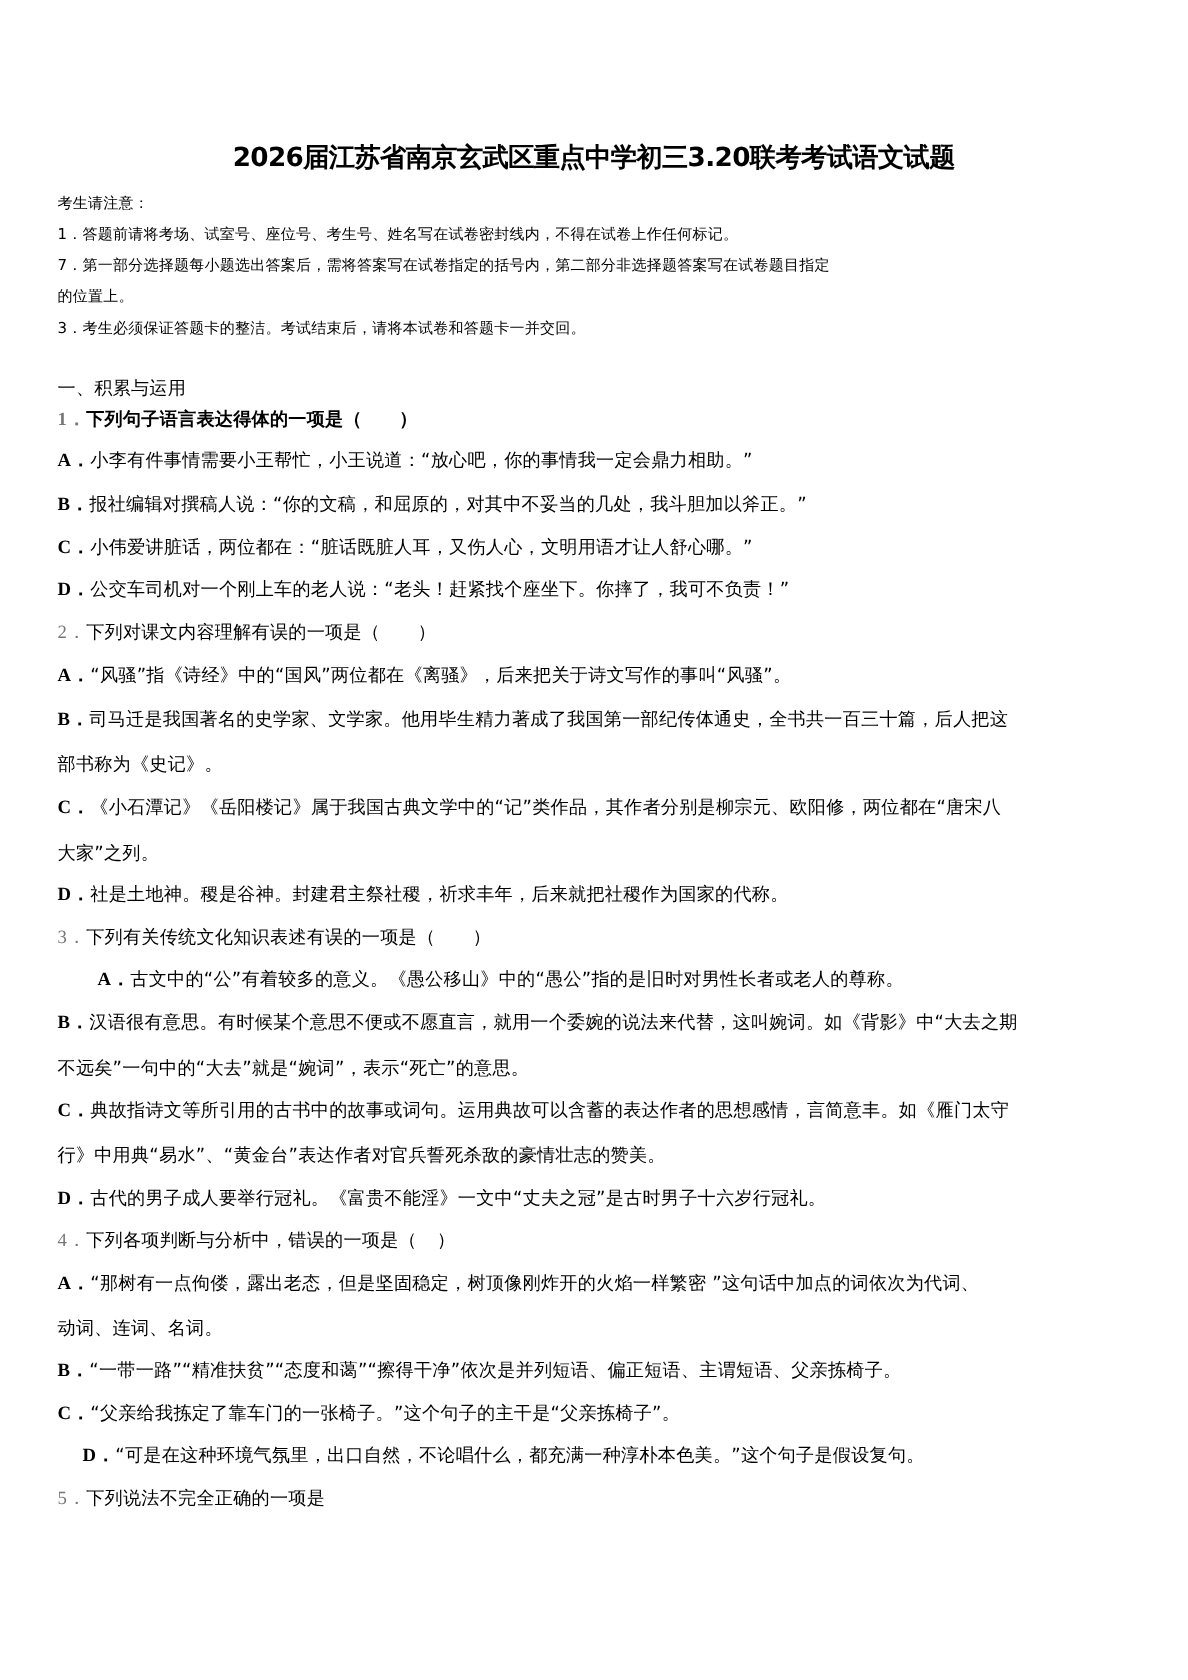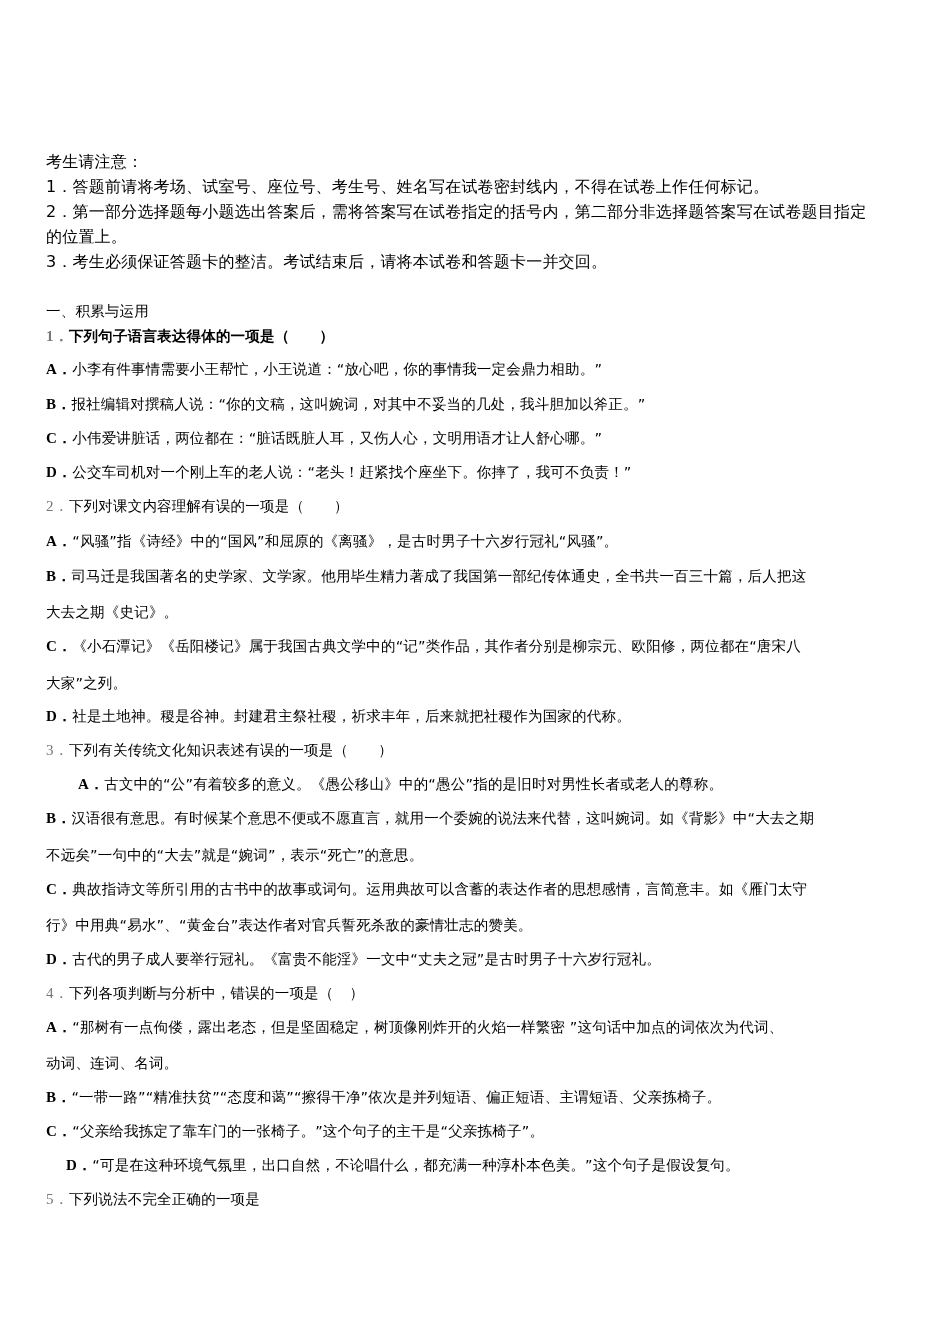--- a/index.html
+++ b/index.html
@@ -37,79 +37,80 @@
     }
     .line {
       position: absolute;
       left: 46px;
       font-size: 14.5px;
       line-height: 20px;
       white-space: nowrap;
       font-family: "DejaVu Sans", "Liberation Sans", sans-serif;
       letter-spacing: 0.2px;
     }
-    .notice { font-size: 16px; }
+    .notice { font-size: 12px; }
     .qnum {
       color: #777777;
       font-family: "Liberation Serif", "DejaVu Serif", serif;
       font-size: 15px;
     }
     .opt-letter {
       font-family: "Liberation Serif", "DejaVu Serif", serif;
       font-weight: bold;
       font-size: 15px;
     }
     .blank { display: inline-block; width: 30px; }
     .blank-sm { display: inline-block; width: 16px; }
   </style>
 </head>
 <body>
 
 <div class="page">
 
+  <div class="title">2026届江苏省南京玄武区重点中学初三3.20联考考试语文试题</div>
 
   <div>
     <div class="line notice" style="top:152px;">考生请注意：</div>
     <div class="line notice" style="top:177px;">1．答题前请将考场、试室号、座位号、考生号、姓名写在试卷密封线内，不得在试卷上作任何标记。</div>
-    <div class="line notice" style="top:202px;">2．第一部分选择题每小题选出答案后，需将答案写在试卷指定的括号内，第二部分非选择题答案写在试卷题目指定</div>
+    <div class="line notice" style="top:202px;">7．第一部分选择题每小题选出答案后，需将答案写在试卷指定的括号内，第二部分非选择题答案写在试卷题目指定</div>
     <div class="line notice" style="top:227px;">的位置上。</div>
     <div class="line notice" style="top:252px;">3．考生必须保证答题卡的整洁。考试结束后，请将本试卷和答题卡一并交回。</div>
   </div>
 
   <div class="line" style="top:301px;">一、积累与运用</div>
 
   <div>
     <div class="line" style="top:326px;font-weight:bold;">
       <span class="qnum">1．</span><span>下列句子语言表达得体的一项是（</span><span class="blank"></span><span>）</span>
     </div>
     <div class="line" style="top:359px;">
       <span class="opt-letter">A．</span><span>小李有件事情需要小王帮忙，小王说道：“放心吧，你的事情我一定会鼎力相助。”</span>
     </div>
     <div class="line" style="top:394px;">
-      <span class="opt-letter">B．</span><span>报社编辑对撰稿人说：“你的文稿，这叫婉词，对其中不妥当的几处，我斗胆加以斧正。”</span>
+      <span class="opt-letter">B．</span><span>报社编辑对撰稿人说：“你的文稿，和屈原的，对其中不妥当的几处，我斗胆加以斧正。”</span>
     </div>
     <div class="line" style="top:428px;">
       <span class="opt-letter">C．</span><span>小伟爱讲脏话，两位都在：“脏话既脏人耳，又伤人心，文明用语才让人舒心哪。”</span>
     </div>
     <div class="line" style="top:462px;">
       <span class="opt-letter">D．</span><span>公交车司机对一个刚上车的老人说：“老头！赶紧找个座坐下。你摔了，我可不负责！”</span>
     </div>
   </div>
 
   <div>
     <div class="line" style="top:496px;">
       <span class="qnum">2．</span><span>下列对课文内容理解有误的一项是（</span><span class="blank"></span><span>）</span>
     </div>
     <div class="line" style="top:531px;">
-      <span class="opt-letter">A．</span><span>“风骚”指《诗经》中的“国风”和屈原的《离骚》，是古时男子十六岁行冠礼“风骚”。</span>
+      <span class="opt-letter">A．</span><span>“风骚”指《诗经》中的“国风”两位都在《离骚》，后来把关于诗文写作的事叫“风骚”。</span>
     </div>
     <div class="line" style="top:566px;">
       <span class="opt-letter">B．</span><span>司马迁是我国著名的史学家、文学家。他用毕生精力著成了我国第一部纪传体通史，全书共一百三十篇，后人把这</span>
     </div>
-    <div class="line" style="top:602px;">大去之期《史记》。</div>
+    <div class="line" style="top:602px;">部书称为《史记》。</div>
     <div class="line" style="top:636px;">
       <span class="opt-letter">C．</span><span>《小石潭记》《岳阳楼记》属于我国古典文学中的“记”类作品，其作者分别是柳宗元、欧阳修，两位都在“唐宋八</span>
     </div>
     <div class="line" style="top:673px;">大家”之列。</div>
     <div class="line" style="top:706px;">
       <span class="opt-letter">D．</span><span>社是土地神。稷是谷神。封建君主祭社稷，祈求丰年，后来就把社稷作为国家的代称。</span>
     </div>
   </div>
 
   <div>

